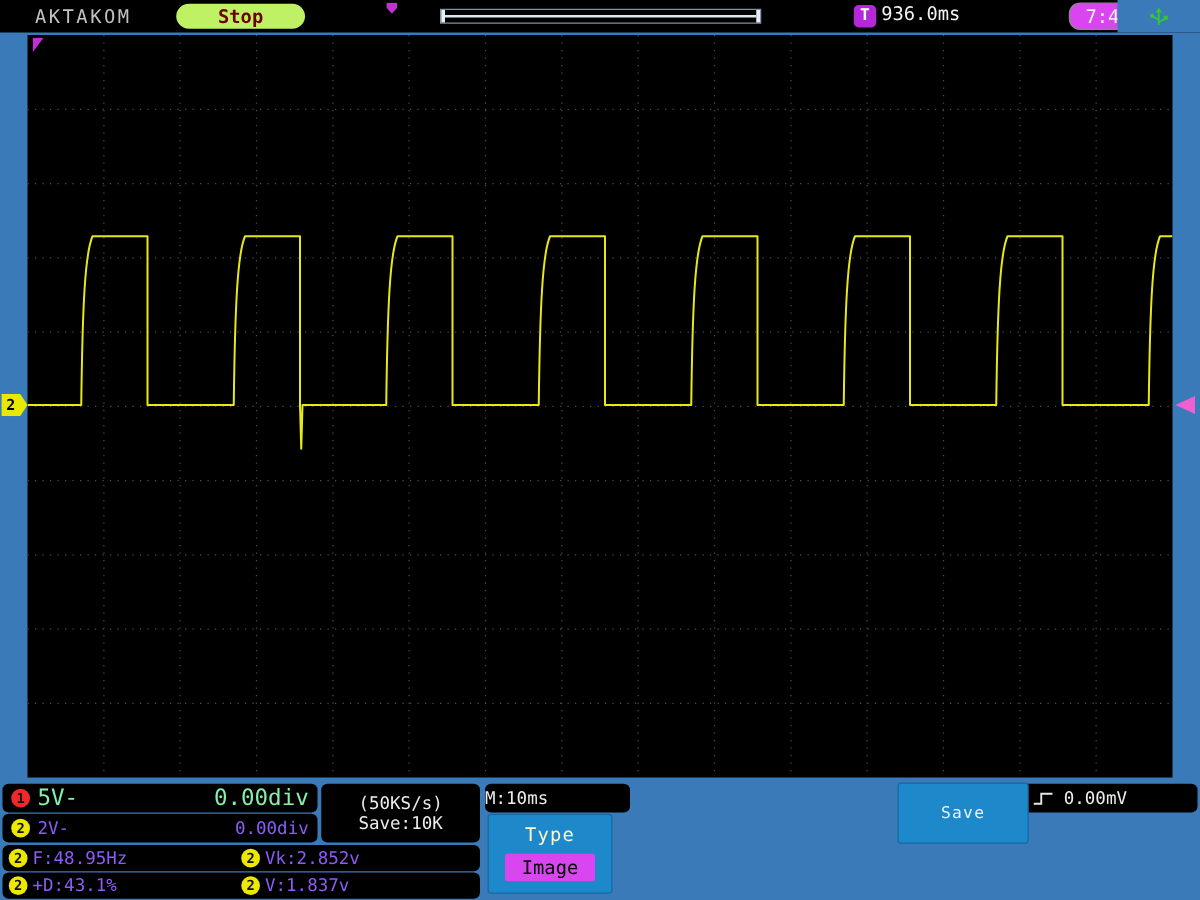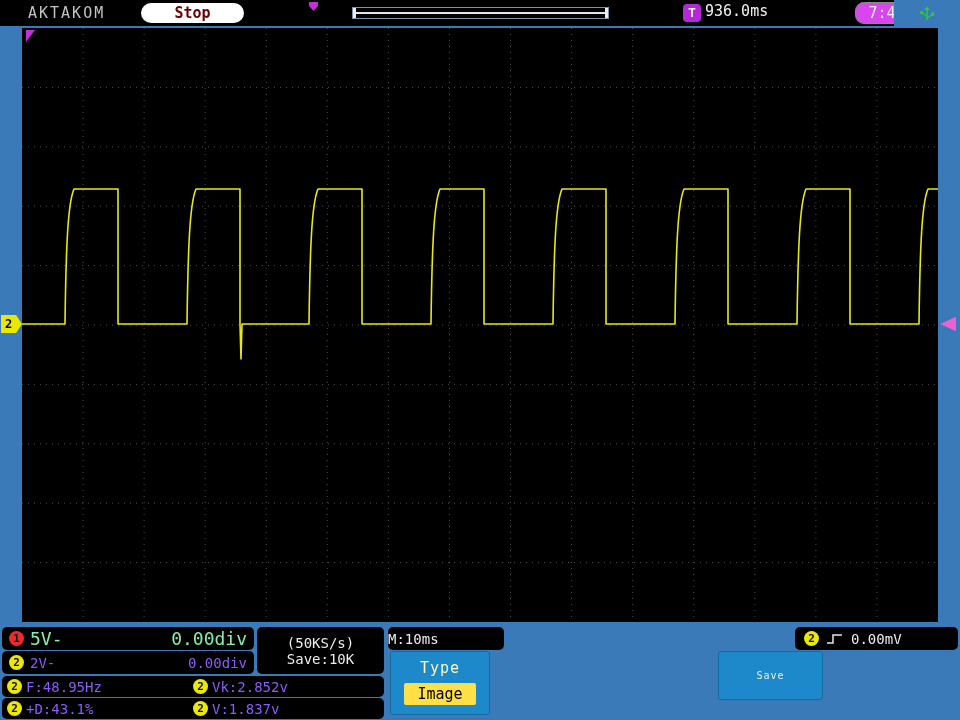--- a/index.html
+++ b/index.html
@@ -7,21 +7,21 @@
   body{
     position:relative;overflow:hidden;
     background:#3b7ab8;
     font-family:"DejaVu Sans Mono","Liberation Mono",monospace;
   }
   .abs{position:absolute}
 
   
   .topbar{left:0;top:0;width:960px;height:26px;background:#000}
   .brand{left:28px;top:4px;color:#c2c2c2;font-size:15px;font-weight:normal;letter-spacing:2px}
-  .stop-pill{left:141px;top:3px;width:103px;height:20px;background:#ffffff;border-radius:10px;
+  .stop-pill{left:141px;top:3px;width:103px;height:20px;background:#bef264;border-radius:10px;
              color:#6b0000;font-size:15px;font-weight:bold;text-align:center;line-height:20px;cursor:default}
   .trig-flag{left:309px;top:2px;width:9px;height:9px;background:#c22fd6;
              clip-path:polygon(0 0,100% 0,100% 45%,50% 100%,0 45%)}
   .trig-bar{left:352px;top:7px;width:257px;height:12px;border:1px solid #7e93a8;background:#000}
   .trig-bar .bracket-l{position:absolute;left:0;top:0;width:3px;height:10px;background:#e8eef4}
   .trig-bar .bracket-r{position:absolute;right:0;top:0;width:3px;height:10px;background:#e8eef4}
   .trig-bar .line{position:absolute;left:3px;right:3px;top:4px;height:2px;background:#dfe7ee}
   .t-badge{left:683px;top:4px;width:18px;height:18px;background:#b428d8;border-radius:4px;
            color:#fff;font-weight:bold;font-size:13px;text-align:center;line-height:18px}
   .trig-time{left:705px;top:2px;color:#f2f2f2;font-size:15px}
@@ -60,24 +60,24 @@
   .badge.yellow{background:#ece800}
   .red-t{color:#86efac;font-size:18px}
   .yel-t{color:#8b5cf6;font-size:14px}
   .white-t{color:#ececec;font-size:14px}
   .grow{flex:1}
 
   
   .menu-btn{position:absolute;background:#1d88ca;border:1px solid #156a9f;border-radius:3px;color:#eaf3fb;cursor:default}
   .type-btn{left:390px;top:651px;width:100px;height:64px;text-align:center}
   .type-label{margin-top:7px;font-size:15px;letter-spacing:1px;color:#fef9c3}
-  .type-value{margin:6px auto 0;width:72px;height:22px;background:#fde047;color:#000;
+  .type-value{margin:6px auto 0;width:72px;height:22px;background:#d946ef;color:#000;
               font-size:15px;line-height:22px;border-radius:2px}
-  .save-btn{left:718px;top:651px;width:105px;height:49px;display:flex;align-items:center;justify-content:center;
-            font-size:10px;letter-spacing:1px}
+  .save-btn{left:718px;top:626px;width:105px;height:49px;display:flex;align-items:center;justify-content:center;
+            font-size:13px;letter-spacing:1px}
 </style>
 </head>
 <body>
 
 <div class="abs topbar"></div>
 <div class="abs brand">AKTAKOM</div>
 <div class="abs stop-pill">Stop</div>
 
 <div class="abs trig-flag"></div>
 <div class="abs trig-bar">

